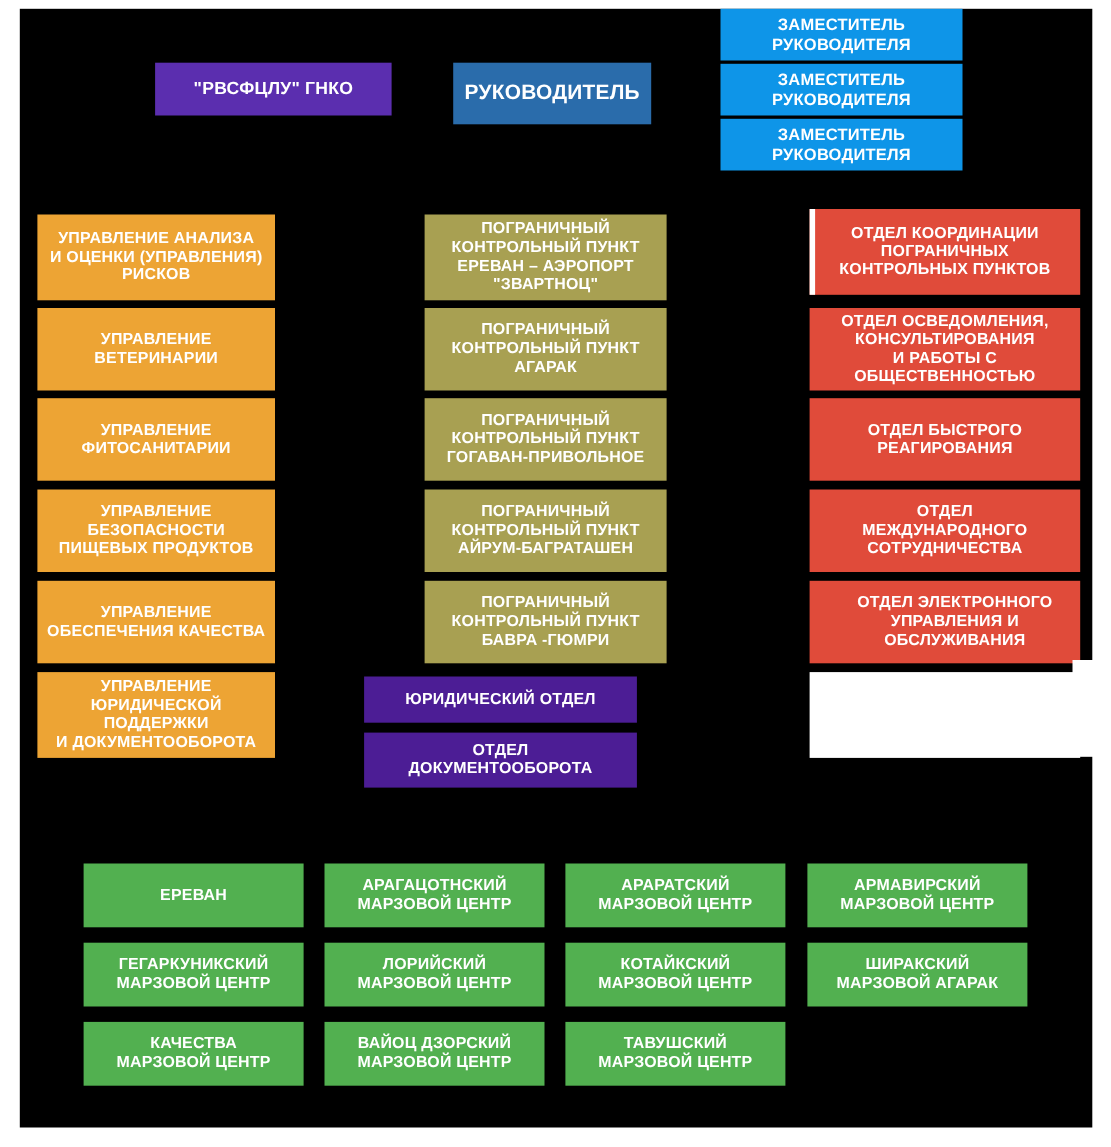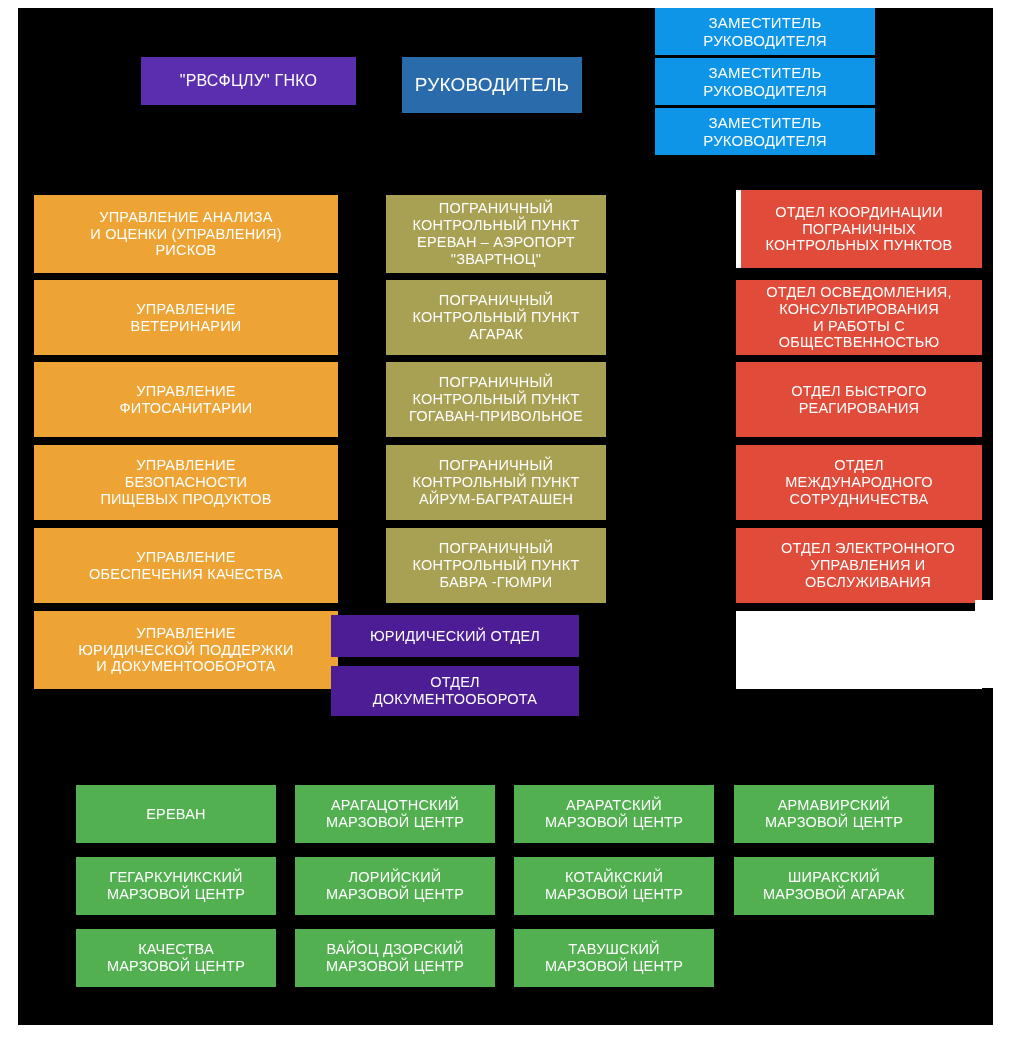--- a/index.html
+++ b/index.html
@@ -24,48 +24,48 @@
   }
 
   
   .node {
     position: absolute;
     display: flex;
     align-items: center;
     justify-content: center;
     text-align: center;
     color: #ffffff;
-    font-weight: normal;
+    font-weight: bold;
     letter-spacing: 0.2px;
     line-height: 1.16;
     box-sizing: border-box;
     padding: 2px 6px;
     white-space: pre-line;
   }
 
   
   .c-purple  { background: #5B2EAF; }
   .c-steel   { background: #2A6CAB; }
   .c-blue    { background: #0E95E8; }
   .c-orange  { background: #EDA434; }
   .c-olive   { background: #A8A052; }
   .c-red     { background: #E04B3A; }
   .c-vorange { background: #4c1d95; }
   .c-green   { background: #52B050; }
   .c-white   { background: #FFFFFF; }
 
   
   #node-org       { left: 123px; top: 49px;  width: 215px; height: 48px; font-size: 16px; }
-  #node-head      { left: 384px; top: 49px;  width: 180px; height: 56px; font-size: 19px; }
+  #node-head      { left: 394px; top: 49px;  width: 180px; height: 56px; font-size: 19px; }
   #node-dep-1     { left: 637px; top: 0px;   width: 220px; height: 47px; font-size: 15px; }
   #node-dep-2     { left: 637px; top: 50px;  width: 220px; height: 47px; font-size: 15px; }
   #node-dep-3     { left: 637px; top: 100px; width: 220px; height: 47px; font-size: 15px; }
 
   
-  .col-left  { left: 16px;  width: 304px; font-size: 14.5px; }
+  .col-left  { left: 16px;  width: 216px; font-size: 14.5px; }
   #node-l-1 { top: 187px; height: 78px; }
   #node-l-2 { top: 272px; height: 75px; }
   #node-l-3 { top: 354px; height: 75px; }
   #node-l-4 { top: 437px; height: 75px; }
   #node-l-5 { top: 520px; height: 75px; }
   #node-l-6 { top: 603px; height: 78px; }
 
   
   .col-mid  { left: 368px; width: 220px; font-size: 14.5px; }
   #node-m-1 { top: 187px; height: 78px; }

